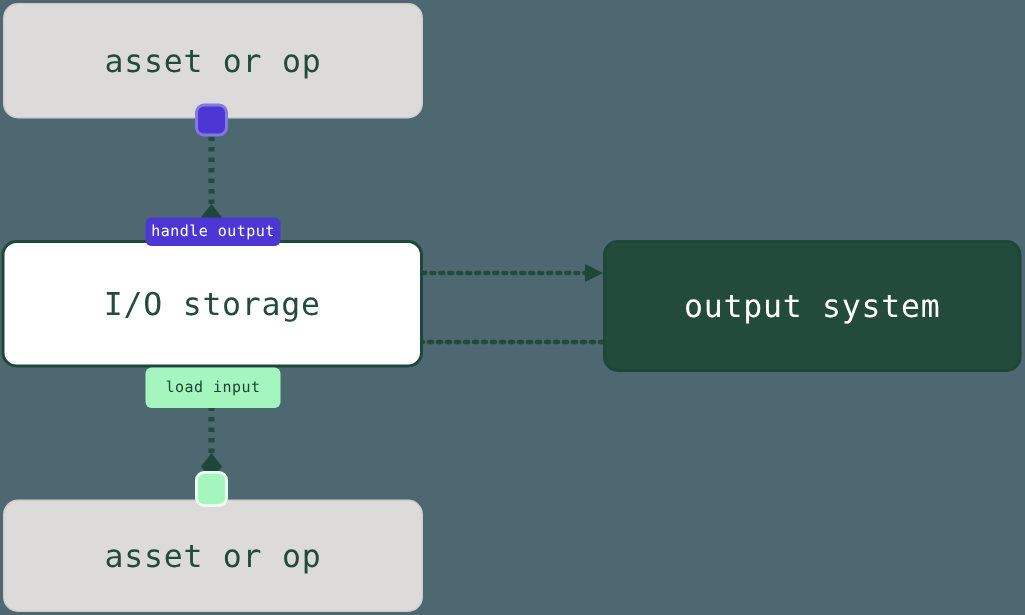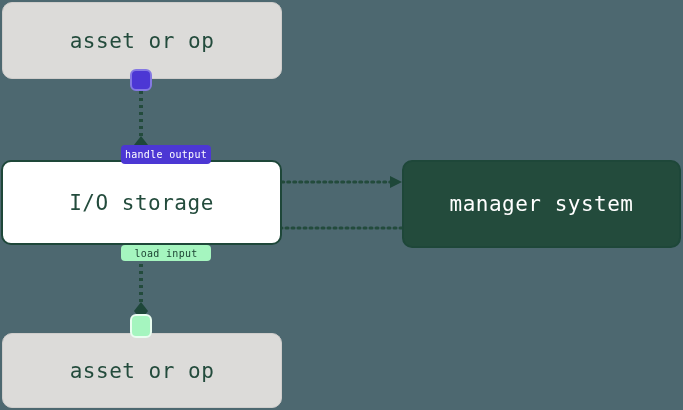--- a/index.html
+++ b/index.html
@@ -71,29 +71,28 @@
     position: absolute;
     box-sizing: border-box;
     display: flex;
     align-items: center;
     justify-content: center;
     border-radius: 4px;
     font-family: "DejaVu Sans Mono", "Liberation Mono", monospace;
     font-size: 10px;
     letter-spacing: 0.3px;
     white-space: nowrap;
-    margin-left: 24px;
   }
   .badge-handle {
     left: 97px; top: 145px; width: 90px; height: 19px;
     background: #4c37d4;
     color: #ffffff;
   }
   .badge-load {
-    left: 97px; top: 245px; width: 90px; height: 16px;
+    left: 97px; top: 245px; width: 90px; height: 27px;
     background: #a5f5bf;
     color: #1d4434;
   }
 
   #edges {
     position: absolute;
     left: 0; top: 0;
     width: 683px; height: 410px;
     pointer-events: none;
   }
@@ -128,21 +127,21 @@
 
   <div class="node node-asset" id="asset-top">
     <span>asset or op</span>
   </div>
 
   <div class="node node-iomanager" id="iomanager">
     <span>I/O storage</span>
   </div>
 
   <div class="node node-storage" id="storage">
-    <span>manager system</span>
+    <span>output system</span>
   </div>
 
   <div class="node node-asset" id="asset-bot">
     <span>asset or op</span>
   </div>
 
   <div class="port port-out"></div>
   <div class="port port-in"></div>
 
   <div class="badge badge-handle">

